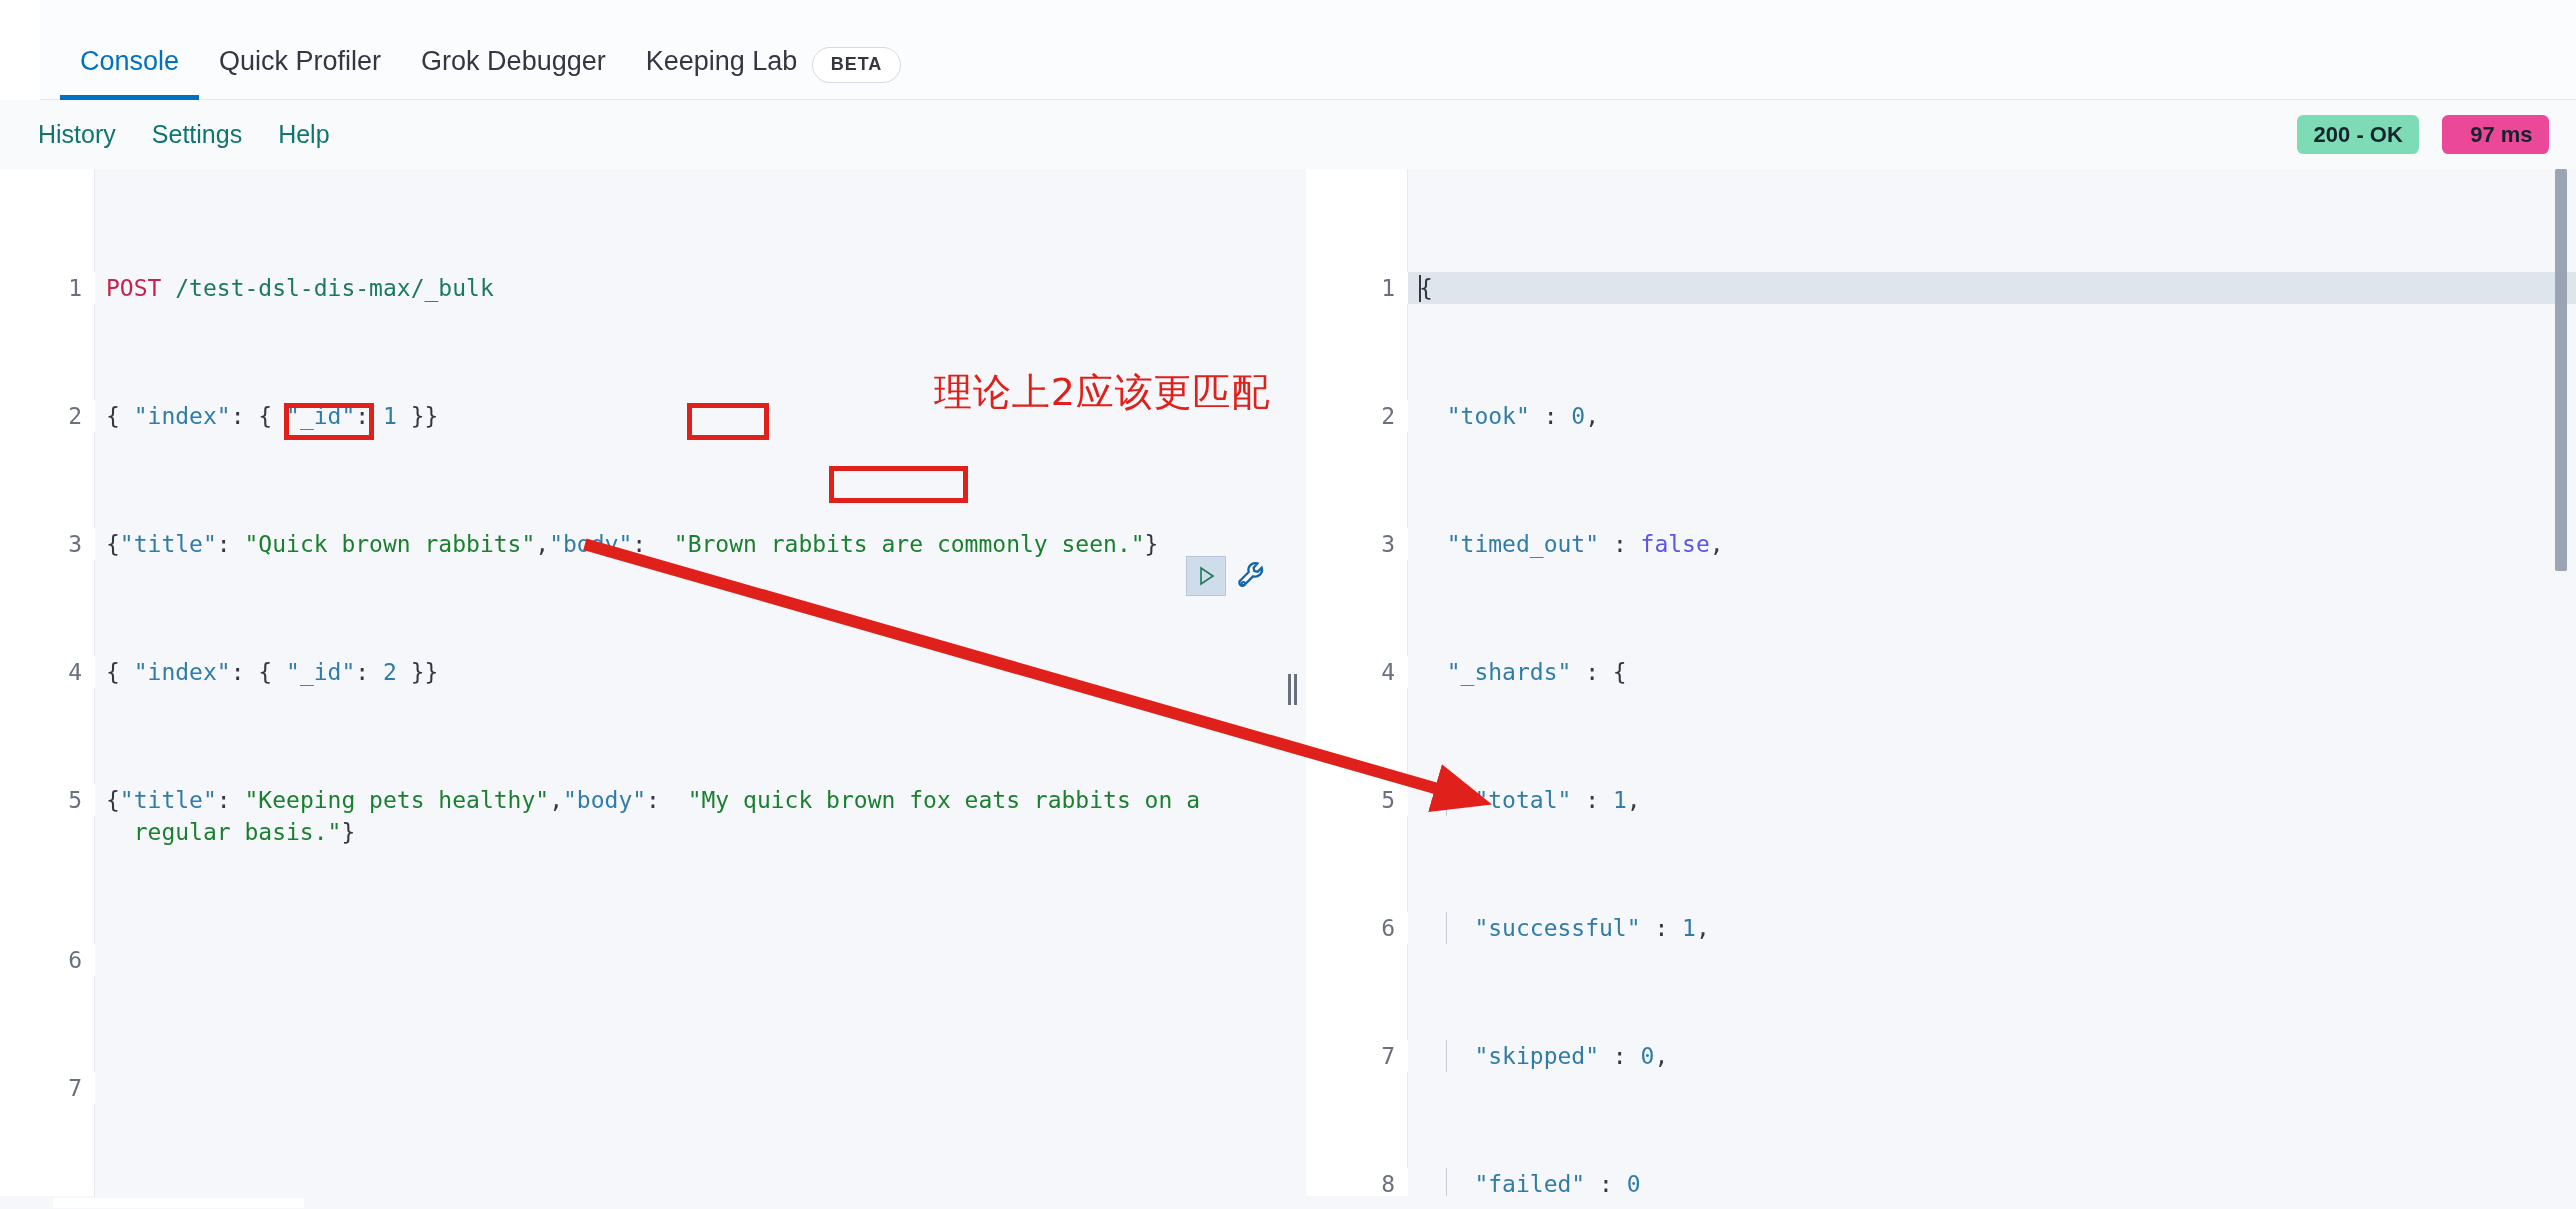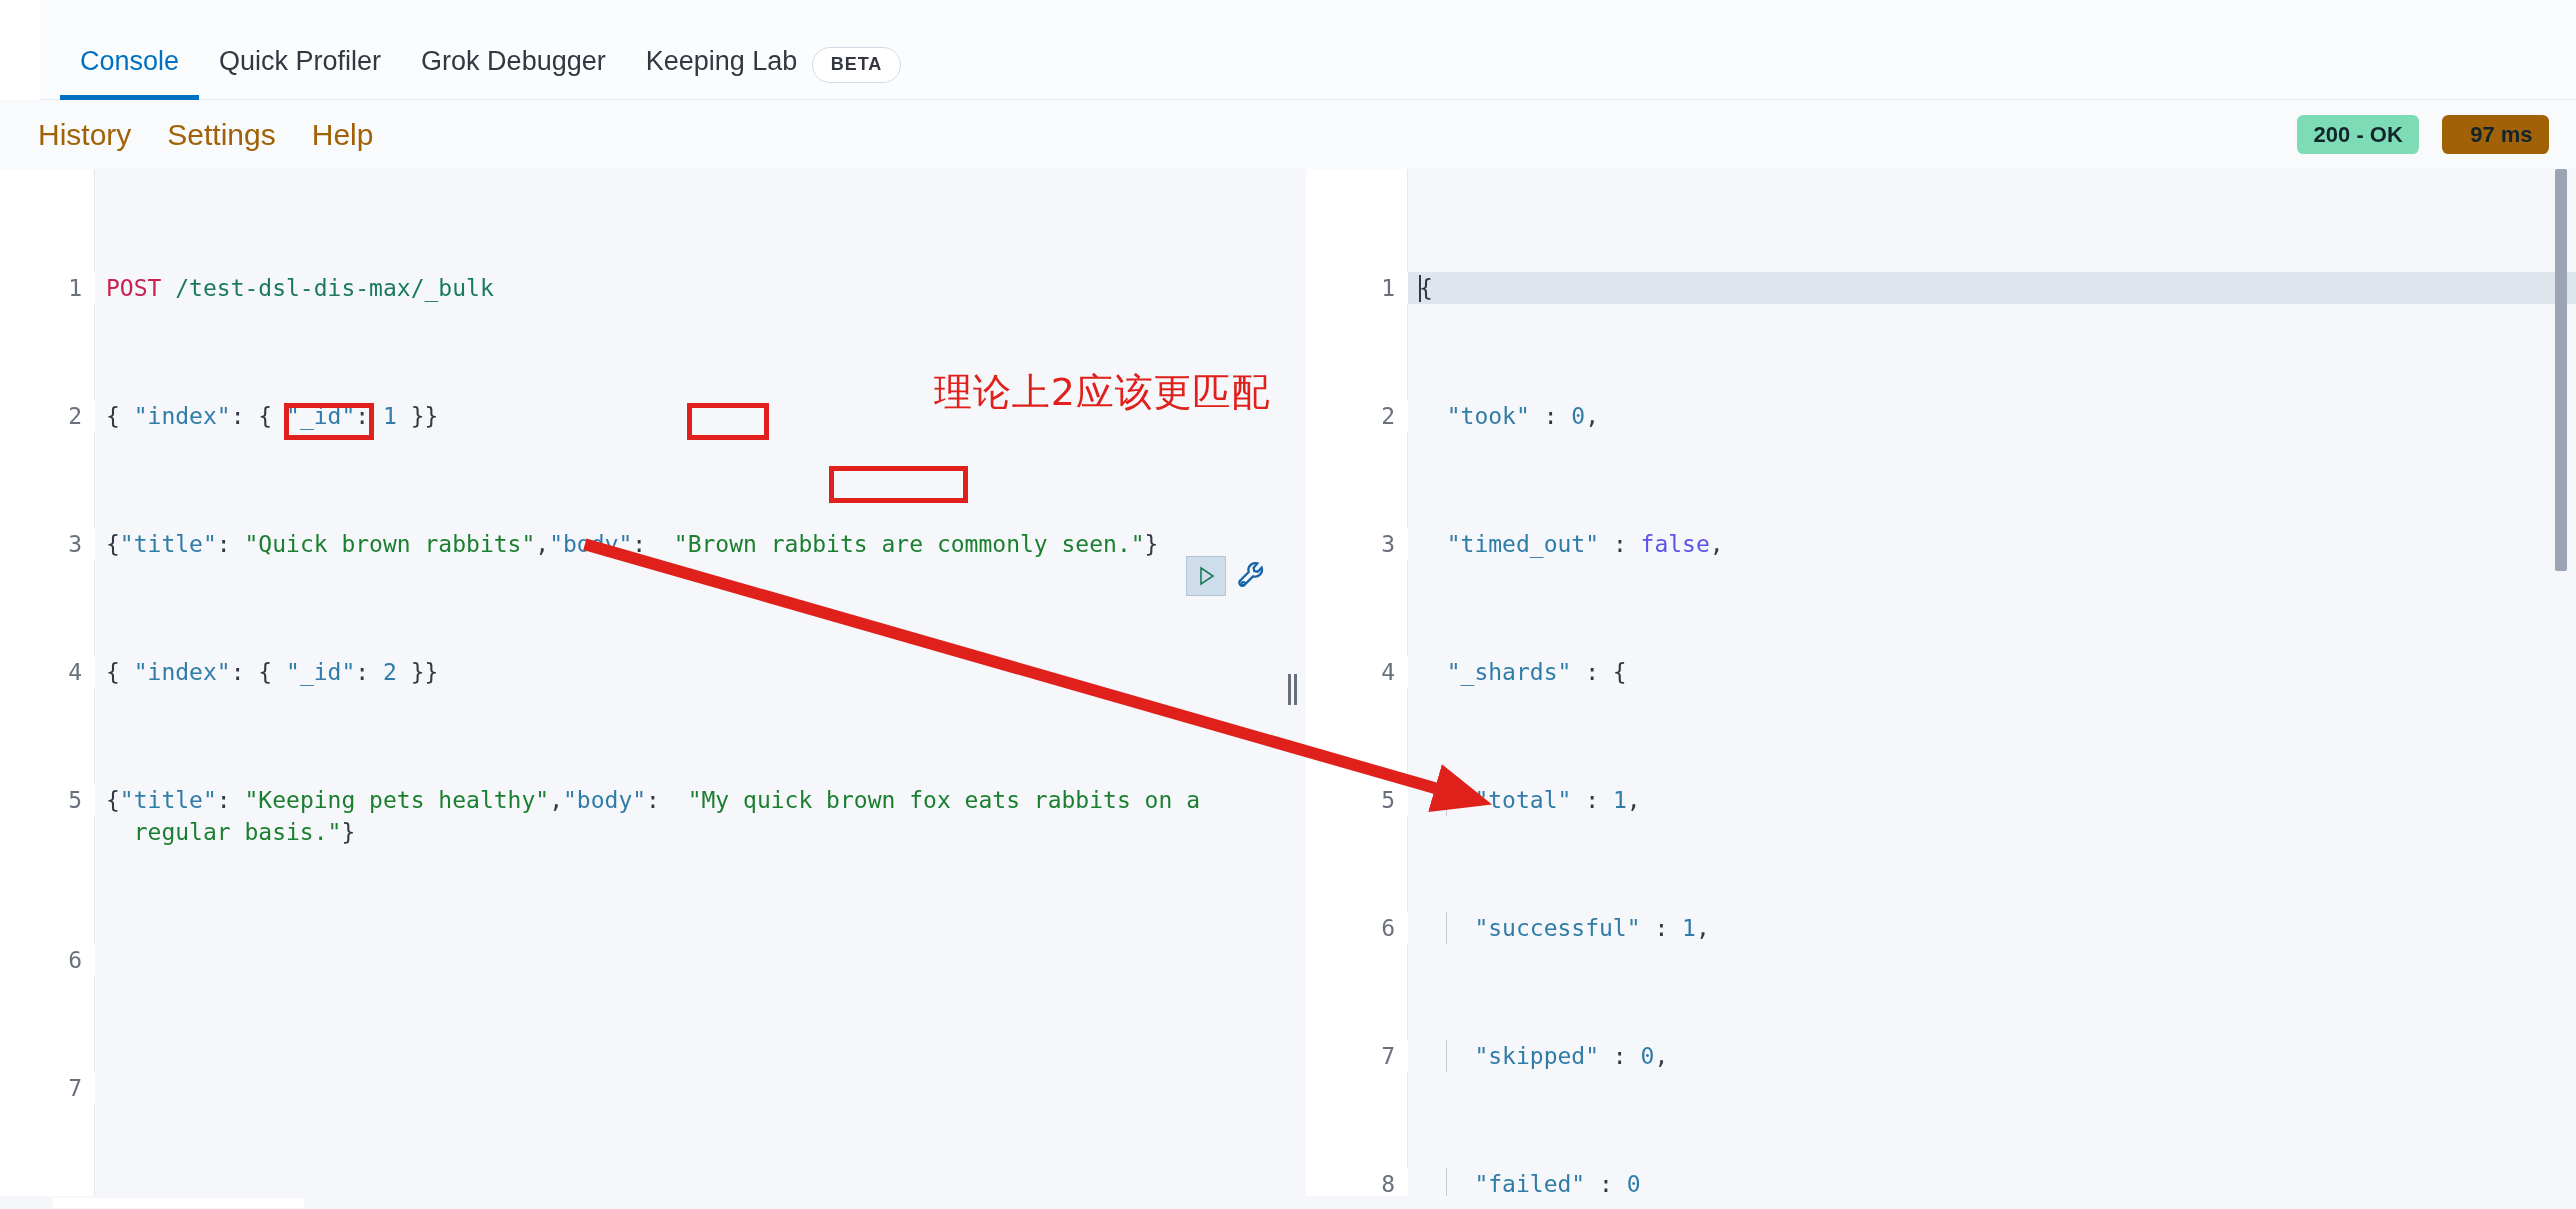--- a/index.html
+++ b/index.html
@@ -57,42 +57,42 @@
   
   .toolbar {
     height: 69px;
     background: #f9fafc;
     display: flex;
     align-items: center;
     padding: 0 27px 0 20px;
     position: relative;
   }
   .toolbtn {
-    font-size: 30px;
-    color: #a16207;
+    font-size: 25px;
+    color: #0f766e;
     padding: 5.5px 18px;
     cursor: pointer;
     white-space: nowrap;
   }
   .toolbar-right {
     margin-left: auto;
     display: flex;
     align-items: center;
     gap: 23px;
   }
   .status-pill {
     font-size: 22px;
     font-weight: bold;
     color: #14242c;
     border-radius: 6.4px;
     padding: 6.4px 16.4px;
     white-space: nowrap;
   }
   .status-ok { background: #7ddcb5; }
-  .status-ms { background: #a16207; padding-left: 28px; }
+  .status-ms { background: #ec4899; padding-left: 28px; }
 
   
   .panes {
     position: relative;
     height: 1040px;
     display: flex;
     background: #ffffff;
   }
   .pane {
     position: relative;

